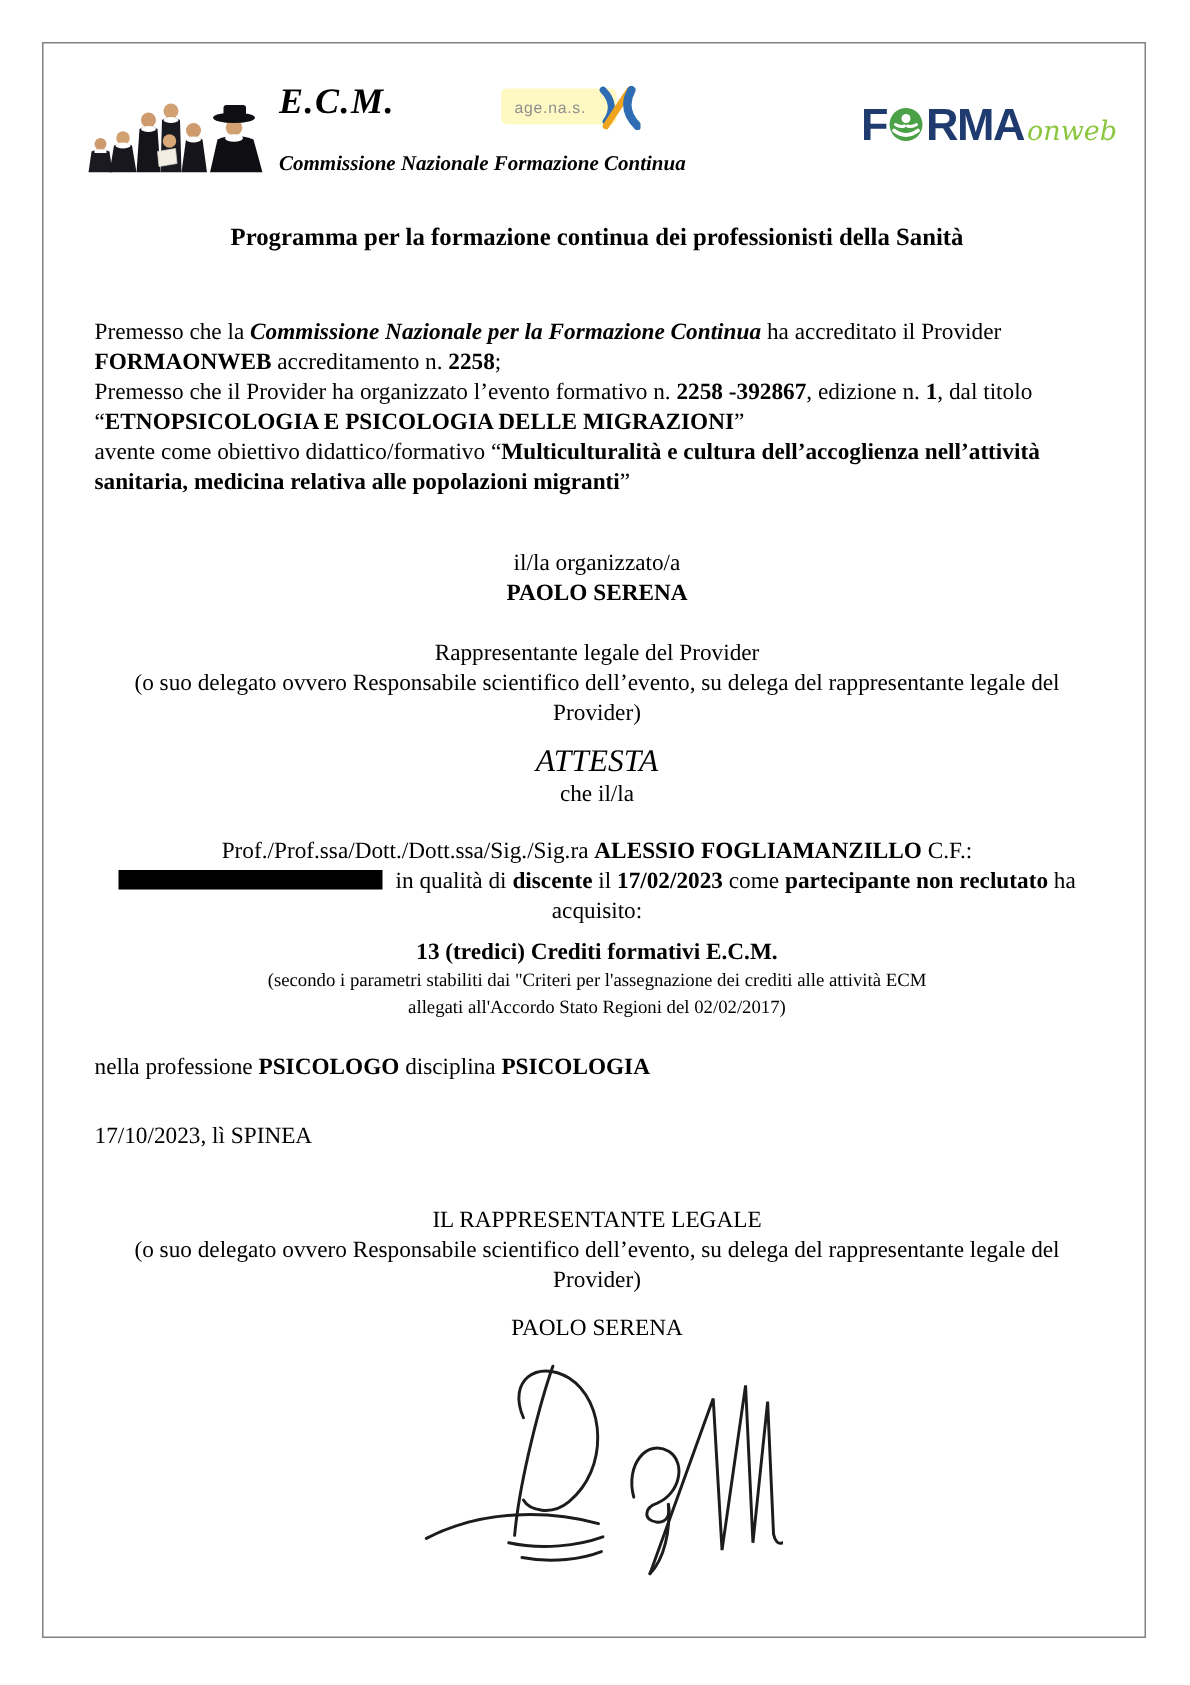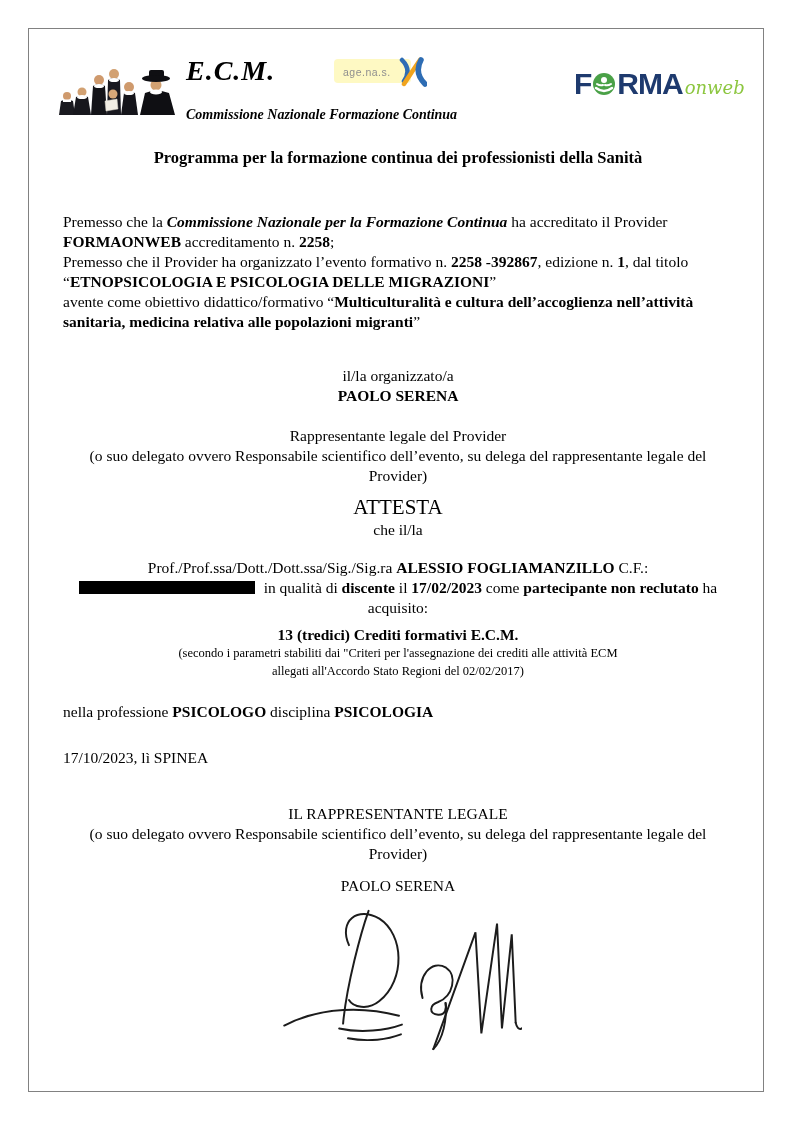--- a/index.html
+++ b/index.html
@@ -4,40 +4,40 @@
 <style>
   html,body{margin:0;padding:0;background:#fff;}
   body{width:793px;height:1123px;position:relative;font-family:"Liberation Serif",serif;color:#000;}
   .page{position:absolute;left:28px;top:28px;width:736px;height:1064px;border:1px solid #818181;background:#fff;box-sizing:border-box;}
   .content{padding:0 30px 0 34px;font-size:15.5px;line-height:20px;}
 
   
   .header{position:relative;height:95px;}
   .painting{position:absolute;left:26px;top:34px;width:126px;height:52px;}
   .ecm-block{position:absolute;left:157px;top:26px;white-space:nowrap;}
-  .ecm-title{font-size:28px;font-weight:bold;font-style:italic;letter-spacing:1px;}
+  .ecm-title{font-size:24px;font-weight:bold;font-style:italic;letter-spacing:1px;}
   .ecm-sub{font-size:14px;font-weight:bold;font-style:italic;margin-top:20px;}
   .agenas{position:absolute;left:305px;top:30px;}
   .agenas-box{display:inline-block;background:#fef9c3;border-radius:4px;padding:3px 20px 3px 9px;position:relative;}
   .agenas-text{font-family:"Liberation Sans",sans-serif;font-size:10.5px;color:#8f8f8f;letter-spacing:0.5px;}
   .agenas-mark{position:absolute;right:-16px;top:-2px;}
   .forma{position:absolute;left:545px;top:38px;white-space:nowrap;font-family:"Liberation Sans",sans-serif;}
   .forma-f,.forma-rma{font-size:30px;font-weight:bold;color:#1e3a6e;letter-spacing:-1px;}
   .forma-globe{display:inline-block;vertical-align:-2px;margin:0 1px;}
   .forma-onweb{font-size:18px;font-style:italic;color:#8cc63f;font-family:"DejaVu Serif",serif;margin-left:2px;}
 
   
   .doc-title{text-align:center;font-weight:bold;font-size:16.5px;margin-top:24px;}
   .premise{margin-top:44px;}
   .center{text-align:center;}
   .b{font-weight:bold;}
   .bi{font-weight:bold;font-style:italic;}
   .sub-block{margin-top:34px;}
   .role-block{margin-top:20px;}
-  .attesta-head{margin-top:8px;font-size:21px;line-height:26px;}
+  .attesta-head{margin-top:8px;font-size:21px;line-height:26px;font-style:italic;}
   .attesta-sub{font-size:15.5px;line-height:20px;}
   .attest-par{margin-top:18px;}
   .redaction{display:inline-block;width:176px;height:13px;background:#000;vertical-align:-1px;margin-right:5px;}
   .credits{margin-top:7px;}
   .credits-note{font-size:12.5px;line-height:17.5px;}
   .profession-line{margin-top:22px;}
   .dateline{margin-top:26px;}
   .signatory{margin-top:36px;}
   .signatory-name{margin-top:12px;}
   .signature{margin-top:6px;text-align:center;}

